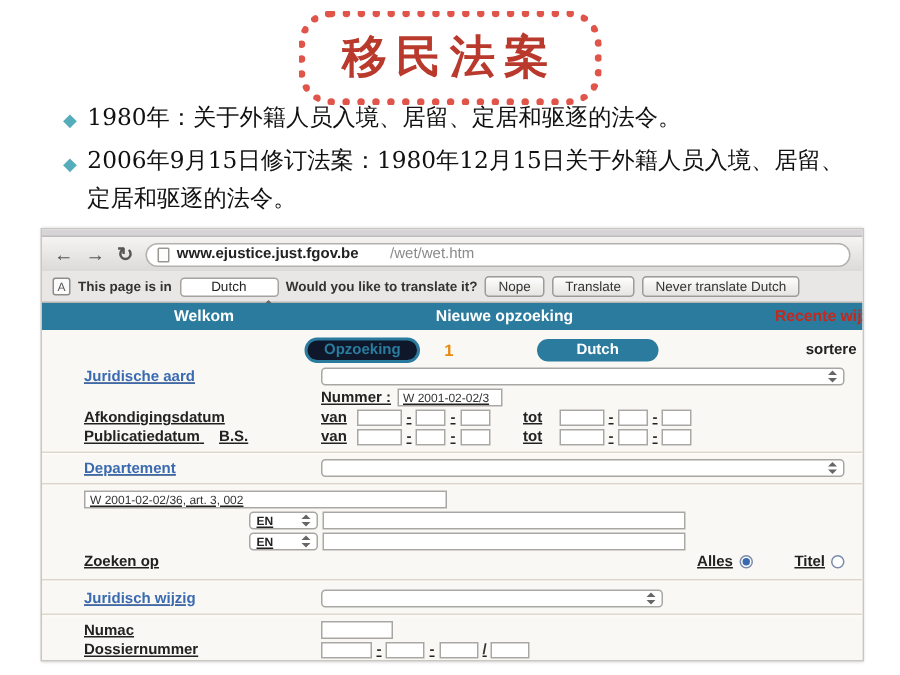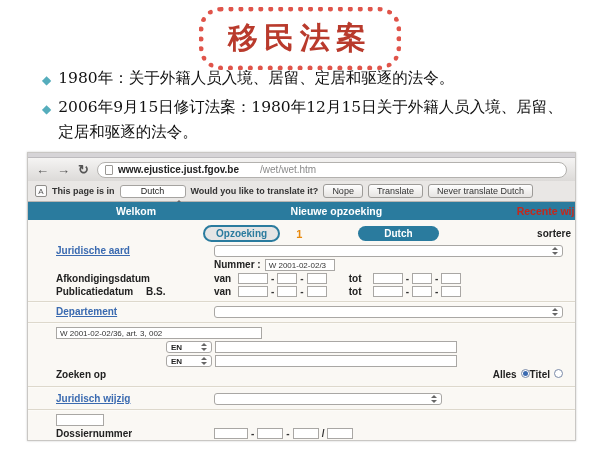--- a/index.html
+++ b/index.html
@@ -50,27 +50,27 @@
             padding:1px 8px; font-size:9px; color:#333; white-space:nowrap; }
 
   .tealnav { height:18px; background:#2a7b9e; display:flex; align-items:center; flex-shrink:0;
              padding-left:88px; font-size:10.5px; font-weight:bold; color:#fff; overflow:hidden;
              justify-content:space-between; }
   .tealnav .red { color:#c5281c; margin-right:-14px; white-space:nowrap; }
   .tealnav span { white-space:nowrap; }
 
   
   .content { flex:1; background:#faf8f4; padding-top:3px; font-size:10px; color:#222; overflow:hidden; }
-  .frow { display:flex; align-items:flex-start; min-height:12px; padding:1px 12px 1px 28px; }
+  .frow { display:flex; align-items:center; min-height:12px; padding:1px 12px 1px 28px;text-decoration:underline; }
   .flabel { width:158px; flex-shrink:0; font-weight:bold; color:#222; }
   .link { color:#3a6ab0; text-decoration:underline; font-weight:bold; }
   .sep { border-top:1px solid #ddd8cc; margin:3px 0 2px 0; height:2px; background:#fcfbf8; }
 
   .pillrow { display:flex; align-items:center; height:21px; padding:0 8px 0 175px; }
-  .pill-outline { border:2px solid #2a7b9e; color:#2a7b9e; background:#e5e5e5; font-weight:bold;
+  .pill-outline { border:2px solid #2a7b9e; color:#2a7b9e; background:#0f172a; font-weight:bold;
                   font-size:10px; border-radius:10px; padding:1px 11px; }
   .pagenum { color:#e8890c; font-weight:bold; font-size:11px; margin-left:16px; }
   .pill-solid { background:#2a7b9e; color:#fff; font-weight:bold; font-size:10px;
                 border-radius:10px; padding:2px 26px; margin-left:56px; }
   .sortlabel { font-weight:bold; margin-left:auto; margin-right:-4px; white-space:nowrap; }
 
   .sel { background:#fff; border:1px solid #a9a7a4; border-radius:3px; height:12px;
          display:flex; align-items:center; padding:0 4px; }
   .sel .stepper { margin-left:auto; }
   .txt { background:#fff; border:1px solid #a9a7a4; height:12px; display:flex; align-items:center;
@@ -208,21 +208,21 @@
           <span class="stepper">
               <i class="up"></i>
               <i class="dn"></i>
             </span>
         </div>
       </div>
 
       <div class="sep"></div>
 
       <div class="frow">
-        <div class="txt" style="width:206px;">W 2001-02-02/36, art. 3, 002</div>
+        <div class="txt" style="width:242px;">W 2001-02-02/36, art. 3, 002</div>
       </div>
 
       <div class="frow">
         <span style="width:110px; flex-shrink:0;"></span>
         <div class="sel" style="width:46px; margin-right:3px;">
           <span style="font-size:8px; font-weight:bold;">EN</span>
           <span class="stepper">
               <i class="up"></i>
               <i class="dn"></i>
             </span>
@@ -239,39 +239,40 @@
               <i class="dn"></i>
             </span>
         </div>
         <div class="txt" style="width:242px;"></div>
       </div>
 
       <div class="frow">
         <span class="flabel">Zoeken op</span>
         <span class="blbl" style="margin-left:auto;">Alles</span>
         <span class="radio on"></span>
-        <span class="blbl" style="">Titel</span>
+        <span class="blbl" style="margin-left:28px;">Titel</span>
         <span class="radio"></span>
       </div>
 
       <div class="sep" style="margin-top:5px; margin-bottom:4px;"></div>
 
       <div class="frow">
         <span class="flabel"><a class="link">Juridisch wijzig</a></span>
         <div class="sel" style="width:228px;">
           <span class="stepper">
               <i class="up"></i>
               <i class="dn"></i>
             </span>
         </div>
       </div>
 
       <div class="sep"></div>
 
       <div class="frow">
+        <span class="flabel">Numac</span>
         <div class="txt" style="width:48px;"></div>
       </div>
 
       <div class="frow">
         <span class="flabel">Dossiernummer</span>
         <span class="dbox" style="width:34px;"></span>
         <span class="dsep">-</span>
         <span class="dbox" style="width:26px;"></span>
         <span class="dsep">-</span>
         <span class="dbox" style="width:26px;"></span>

